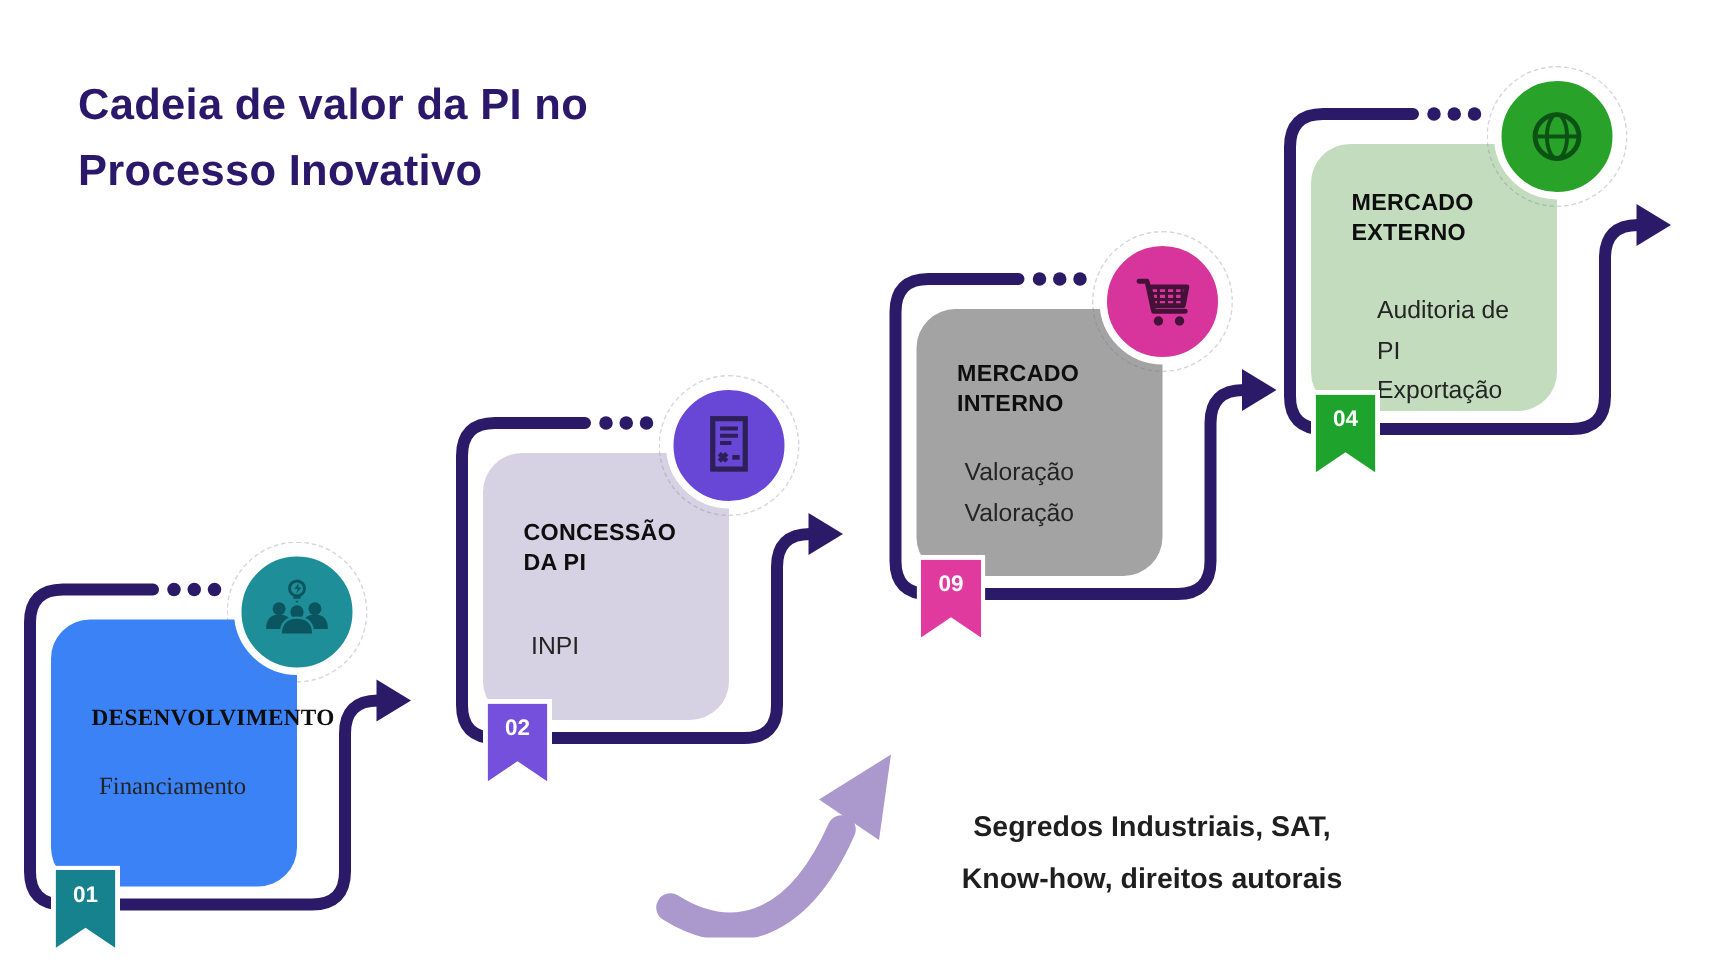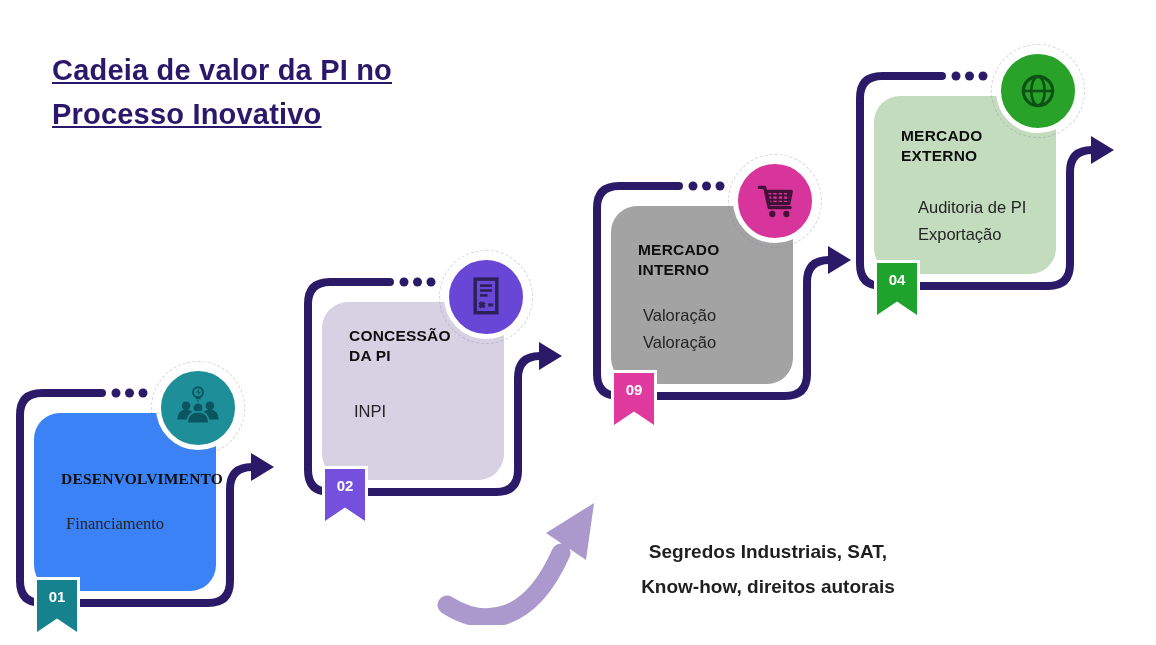--- a/index.html
+++ b/index.html
@@ -6,39 +6,38 @@
   #stage {
     position:relative; width:1156px; height:645px; overflow:hidden;
     font-family:"Liberation Sans", sans-serif; background:#ffffff;
   }
 
   
   .main-title {
     position:absolute; left:52px; top:48px; width:440px;
     font-size:29px; font-weight:bold; color:#2b186b; line-height:1.52;
     letter-spacing:0.2px;
-    text-decoration:underline;
   }
 
   
   .step { position:absolute; width:270px; height:260px; }
   .s1 { left:10px;  top:383px; }
   .s2 { left:298px; top:272px; }
   .s3 { left:587px; top:176px; }
   .s4 { left:850px; top:66px;  }
 
   .loop { position:absolute; left:0; top:0; z-index:1; overflow:visible; }
 
   .card {
-    position:absolute; left:24px; top:30px; width:182px; height:178px;
+    position:absolute; left:24px; top:30px; width:164px; height:178px;
     border-radius:26px; z-index:0; box-sizing:border-box;
     padding:40px 14px 0 27px;
   }
   .s1 .card { background:#3b82f6; padding-top:56px;font-family:Liberation Serif, serif; }
-  .s2 .card { background:#d6d2e4; padding-top:24px; }
+  .s2 .card { background:#d6d2e4; padding-top:44px; }
   .s3 .card { background:#a3a3a3; padding-top:34px; }
   .s4 .card { background:#c3dcbe; padding-top:30px; }
 
   .card-title {
     font-size:15.5px; font-weight:bold; color:#0e0e0e; line-height:1.3;
     width:128px; letter-spacing:0.2px;
   }
   .s1 .card-title { width:160px; }
   .card-lines { margin-top:22px; margin-left:5px; font-size:16.5px; color:#242424; line-height:1.6; }
   .s2 .card-lines { margin-top:32px; }

